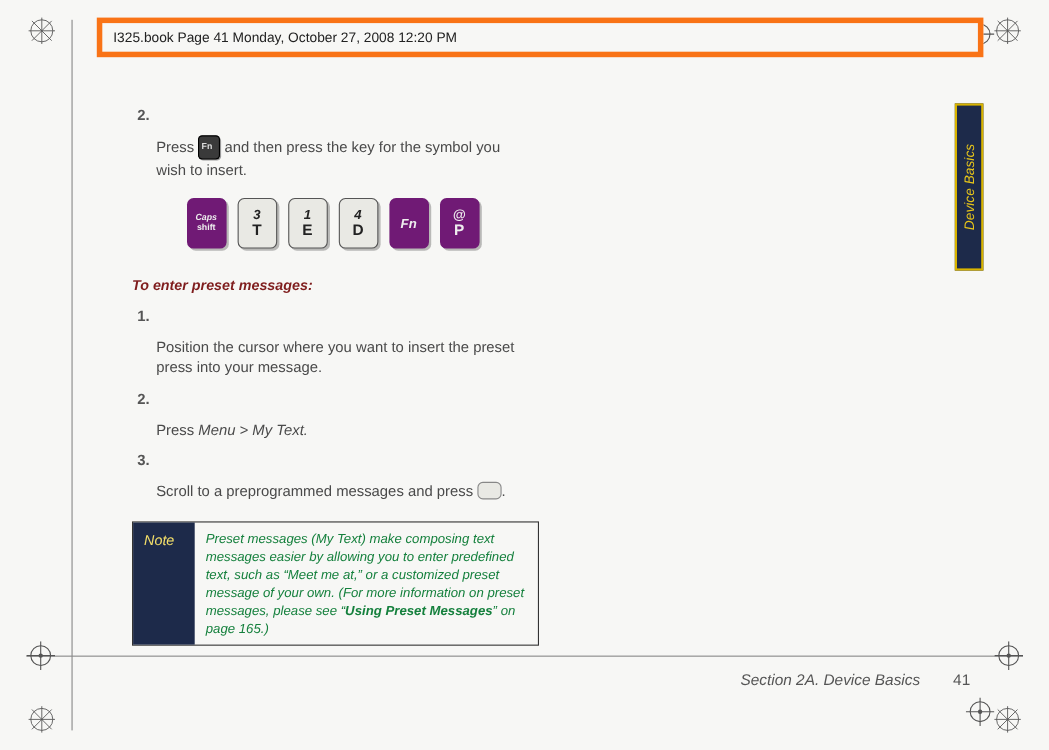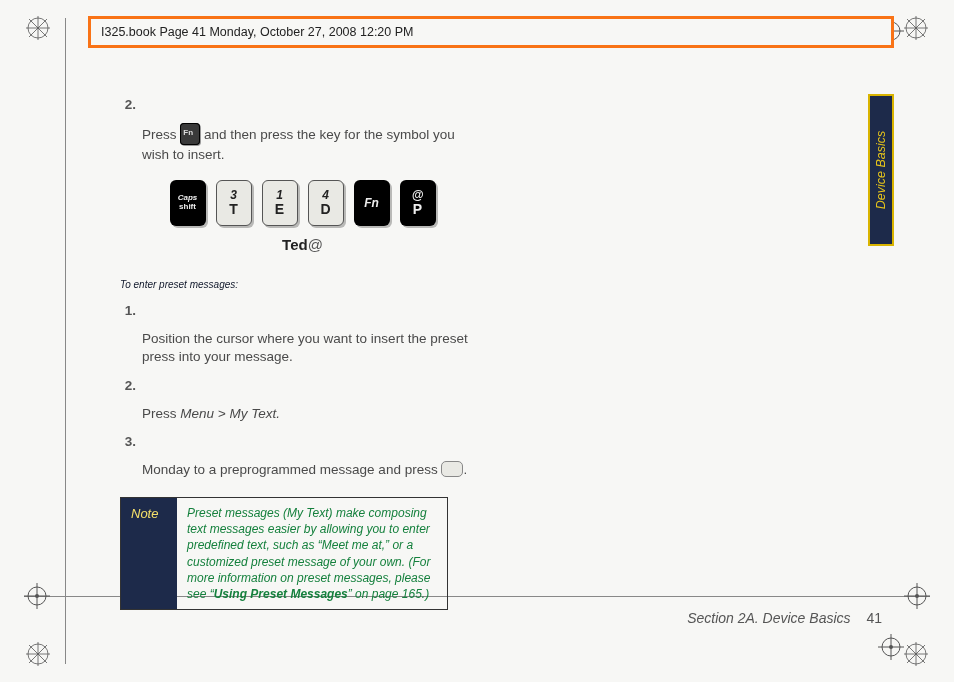--- a/index.html
+++ b/index.html
@@ -37,21 +37,21 @@
   }
   .thinline-h {
     position:absolute; height:1px; background:#888;
     top: 596px; left: 24px; right: 24px;
   }
 
   .header-meta {
     position: absolute;
     top: 16px;
     left: 88px; right: 60px;
-    border: 3px solid #f97316;
+    border: 5px solid #f97316;
     padding: 6px 10px;
     font-size: 12.5px;
     color: #222;
     background: #f7f7f5;
   }
 
   .page-body {
     position: absolute;
     top: 96px; left: 120px;
     width: 365px;
@@ -78,36 +78,36 @@
     display:flex; gap:10px; justify-content:center;
     margin: 16px 0 10px;
   }
   .key {
     width: 36px; height: 46px; border-radius:6px;
     position:relative;
     box-shadow: 2px 2px 0 rgba(0,0,0,0.25);
     display:flex; flex-direction:column; align-items:center; justify-content:center;
     font-weight:bold;
   }
-  .key.dark { background:#000000; color:#eee; }
+  .key.dark { background:#701a75; color:#eee; }
   .key.light { background:#e9e9e4; color:#222; border:1px solid #555; }
   .key .top { font-size:12px; line-height:1; font-style:italic; }
   .key .bot { font-size:14px; line-height:1.2; }
   .key .tiny { font-size:8px; line-height:1.1; }
 
   .sample-out { text-align:center; font-size:15px; font-weight:bold; color:#222; margin-top:8px; }
   .sample-out .at { font-weight:normal; color:#555; }
 
-  .subhead { font-style:italic; font-weight:normal; font-size:10px; margin:26px 0 12px; color:#0f172a; }
+  .subhead { font-style:italic; font-weight:bold; font-size:13px; margin:26px 0 12px; color:#7f1d1d; }
 
   .notebox {
     border: 1px solid #333;
     display:flex;
     margin-top: 18px;
-    width: 328px;
+    width: 370px;
     background:#fff0;
   }
   .notebox .lab {
     background:#1d2a4a; color:#f5e06a;
     font-style:italic; font-size:13px; font-weight:normal;
     padding: 8px 10px; width: 56px; flex:none;
   }
   .notebox .body {
     font-style:italic; font-size:12px; line-height:1.35;
     padding: 7px 10px; color:#15803d;
@@ -116,21 +116,21 @@
 
   .footer {
     position:absolute;
     top: 596px; left: 120px; right: 72px;
     transform: translateY(14px);
     text-align:right;
     font-style:italic;
     font-size: 14px;
     color:#555;
   }
-  .footer .pn { font-weight:normal; font-style:normal; margin-left:12px; }
+  .footer .pn { font-weight:normal; font-style:normal; margin-left:26px; }
 
   .side-tab {
     position:absolute;
     right: 60px; top: 94px;
     width: 26px; height: 152px;
     background: #1d2a4a;
     border: 2px solid #d9b400;
     display:flex; align-items:center; justify-content:center;
   }
   .side-tab span {
@@ -265,41 +265,38 @@
     </div>
     <div class="key dark">
       <span class="top">Fn</span>
     </div>
     <div class="key dark">
       <span class="top">@</span>
       <span class="bot">P</span>
     </div>
   </div>
 
-  <div class="sample-out">
-    <span>Ted</span><span class="at">@</span>
-  </div>
 
   <div class="subhead">To enter preset messages:</div>
 
   <div class="step">
     <div class="num">1.</div>
     <div class="txt">Position the cursor where you want to insert the preset press into your message.</div>
   </div>
   <div class="step">
     <div class="num">2.</div>
     <div class="txt">
       <span>Press </span>
       <span class="bolditalic">Menu &gt; My Text.</span>
     </div>
   </div>
   <div class="step">
     <div class="num">3.</div>
     <div class="txt">
-      <span>Monday to a preprogrammed message and press </span>
+      <span>Scroll to a preprogrammed messages and press </span>
       <span class="inline-key blank"></span><span>.</span>
     </div>
   </div>
 
   <div class="notebox">
     <div class="lab">Note</div>
     <div class="body">
       <span>Preset messages (My Text) make composing text messages easier by allowing you to enter predefined text, such as “Meet me at,” or a customized preset message of your own. (For more information on preset messages, please see “</span><span class="ref">Using Preset Messages</span><span>” on page 165.)</span>
     </div>
   </div>

